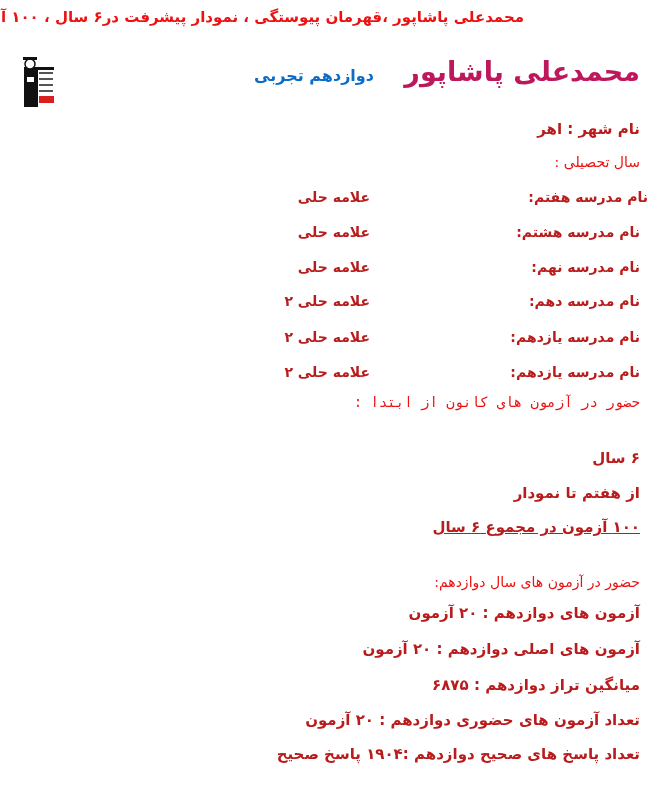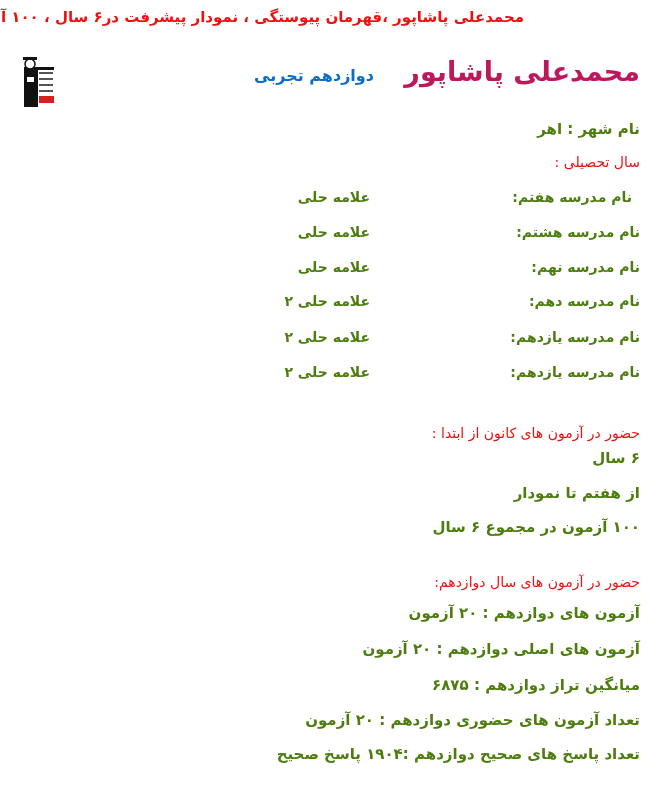--- a/index.html
+++ b/index.html
@@ -3,21 +3,21 @@
   <meta charset="utf-8">
   <style>
     html, body { margin:0; padding:0; background:#ffffff; }
     body { width:652px; height:788px; position:relative; overflow:hidden;
            font-family:"DejaVu Sans", sans-serif; direction:rtl; }
     .abs { position:absolute; white-space:nowrap; }
     .title { top:8px; right:128px; font-size:15px; font-weight:bold; color:#ee1111; }
     .name { top:56px; right:12px; font-size:27px; font-weight:bold; color:#be185d; letter-spacing:-0.5px; }
     .grade { top:66px; right:278px; font-size:16px; font-weight:bold; color:#0b6dc8; }
     .logo { position:absolute; left:20px; top:55px; width:36px; height:54px; }
-    .black { color:#4d7c0f; font-weight:bold; font-size:14px; }
+    .black { color:#b91c1c; font-weight:bold; font-size:14px; }
     .red { color:#ee1111; font-size:14px; }
     .big { font-size:15px; }
   </style>
 </head>
 <body>
 
 <div class="abs title">محمدعلی پاشاپور ،قهرمان پیوستگی ، نمودار پیشرفت در۶ سال ، ۱۰۰ آزمون</div>
 
 <div class="logo">
   <svg width="36" height="54" viewBox="0 0 36 54">
@@ -35,21 +35,21 @@
   </svg>
 </div>
 
 <div class="abs name">محمدعلی پاشاپور</div>
 <div class="abs grade">دوازدهم تجربی</div>
 
 <div class="abs black big" style="top:120px; right:12px;">نام شهر : اهر</div>
 <div class="abs red" style="top:154px; right:12px;">سال تحصیلی :</div>
 
 <div>
-  <div class="abs black" style="top:189px; right:20px;text-align:center;">نام مدرسه هفتم:</div>
+  <div class="abs black" style="top:189px; right:4px;text-align:center;">نام مدرسه هفتم:</div>
   <div class="abs black" style="top:189px; right:282px;">علامه حلی</div>
 </div>
 <div>
   <div class="abs black" style="top:224px; right:12px;margin-left:12px;">نام مدرسه هشتم:</div>
   <div class="abs black" style="top:224px; right:282px;">علامه حلی</div>
 </div>
 <div>
   <div class="abs black" style="top:259px; right:12px;">نام مدرسه نهم:</div>
   <div class="abs black" style="top:259px; right:282px;">علامه حلی</div>
 </div>
@@ -59,23 +59,23 @@
 </div>
 <div>
   <div class="abs black" style="top:329px; right:12px;">نام مدرسه یازدهم:</div>
   <div class="abs black" style="top:329px; right:282px;">علامه حلی ۲</div>
 </div>
 <div>
   <div class="abs black" style="top:364px; right:12px;">نام مدرسه یازدهم:</div>
   <div class="abs black" style="top:364px; right:282px;">علامه حلی ۲</div>
 </div>
 
-<div class="abs red" style="top:425px; right:12px;">حضور در آزمون های کانون از ابتدا :</div>
+<div class="abs red" style="top:394px; right:12px;font-family:Liberation Mono, monospace;">حضور در آزمون های کانون از ابتدا :</div>
 <div class="abs black big" style="top:449px; right:12px;margin-left:36px;">۶ سال</div>
 <div class="abs black big" style="top:484px; right:12px;">از هفتم تا نمودار</div>
-<div class="abs black big" style="top:518px; right:12px;">۱۰۰ آزمون در مجموع ۶ سال</div>
+<div class="abs black big" style="top:518px; right:12px;text-decoration:underline;">۱۰۰ آزمون در مجموع ۶ سال</div>
 
 <div class="abs red" style="top:574px; right:12px;">حضور در آزمون های سال دوازدهم:</div>
 <div class="abs black big" style="top:604px; right:12px;">آزمون های دوازدهم : ۲۰ آزمون</div>
 <div class="abs black big" style="top:640px; right:12px;">آزمون های اصلی دوازدهم : ۲۰ آزمون</div>
 <div class="abs black big" style="top:676px; right:12px;">میانگین تراز دوازدهم : ۶۸۷۵</div>
 <div class="abs black big" style="top:711px; right:12px;margin-left:36px;">تعداد آزمون های حضوری دوازدهم : ۲۰ آزمون</div>
 <div class="abs black big" style="top:745px; right:12px;margin-left:16px;">تعداد پاسخ های صحیح دوازدهم :۱۹۰۴ پاسخ صحیح</div>
 
 </body></html>

